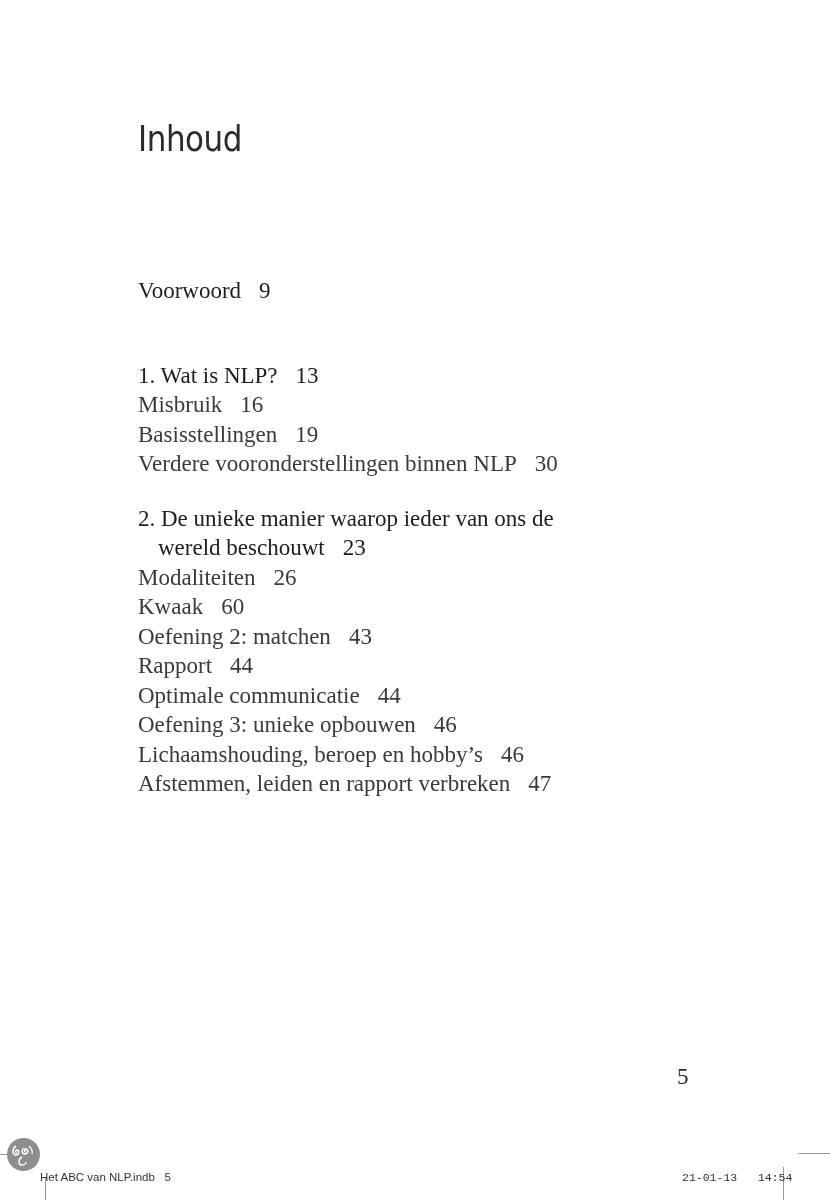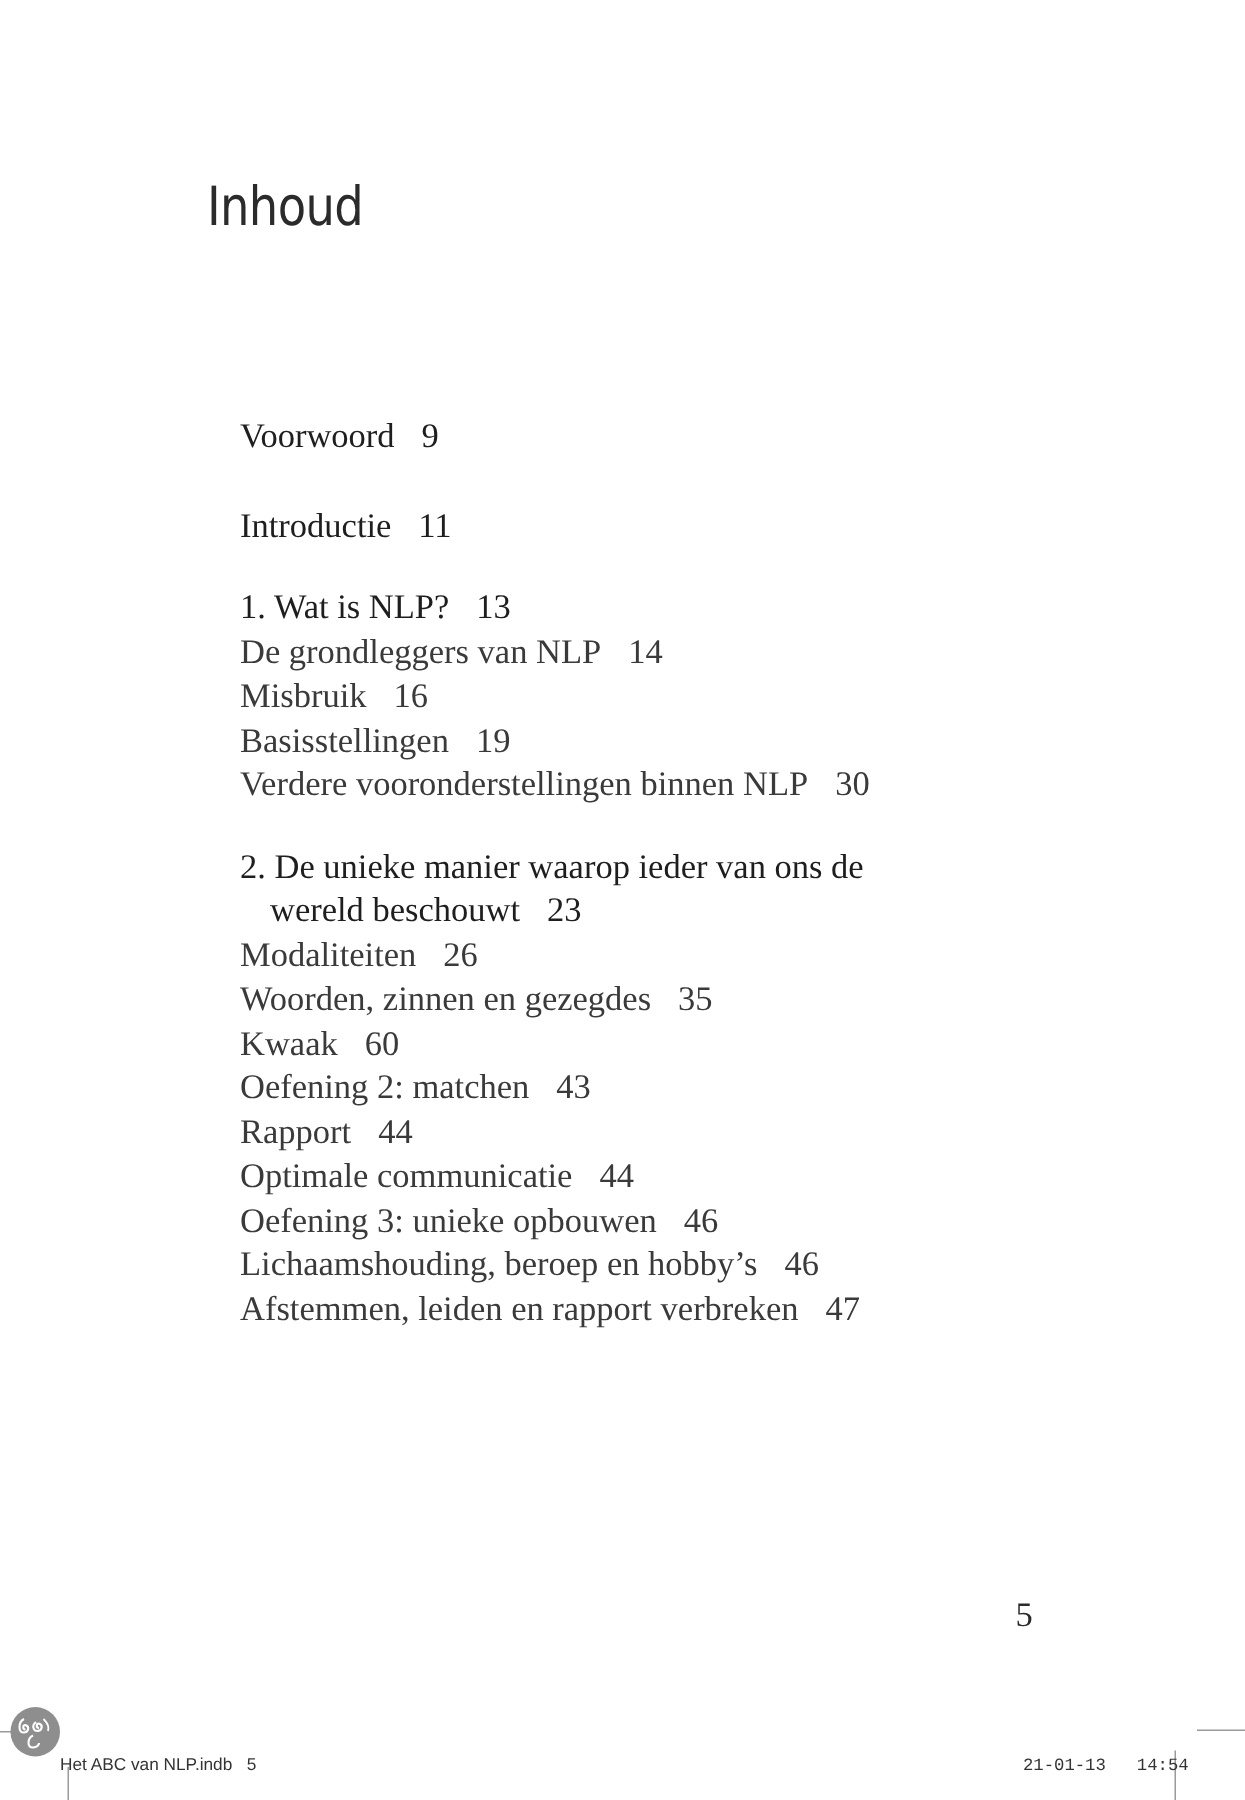--- a/index.html
+++ b/index.html
@@ -11,21 +11,21 @@
       position:absolute; left:138px; top:118px;
       font-family:"DejaVu Sans", sans-serif; font-size:36px; font-weight:400;
       color:#2b2b2b; letter-spacing:-0.5px;
       transform:scaleX(0.86); transform-origin:left top;
     }
     .toc {
       position:absolute; left:138px; top:276px;
       font-family:"Liberation Serif", "DejaVu Serif", serif; font-size:23px;
       color:#3a3a3a;
     }
-    .entry { line-height:29.5px; white-space:nowrap;margin-left:22px; }
+    .entry { line-height:29.5px; white-space:nowrap; }
     .entry .pg { margin-left:18px; }
     .chapter { color:#1e1e1e; }
     .cont { padding-left:20px; }
     .gap-l { height:30px; }
     .gap-m { height:25px; }
     .folio {
       position:absolute; left:677px; top:1064px;
       font-family:"Liberation Serif", serif; font-size:23px; color:#2a2a2a;
     }
     .slug {
@@ -43,42 +43,37 @@
 </head>
 <body>
 
 <div class="title">Inhoud</div>
 
 <div class="toc">
   <div class="entry chapter">
     <span>Voorwoord</span><span class="pg">9</span>
   </div>
   <div class="gap-l"></div>
-  <div class="entry chapter">
-    <span>Introductie</span><span class="pg">11</span>
-  </div>
   <div class="gap-m"></div>
 
   <div class="entry chapter">
     <span>1. Wat is NLP?</span><span class="pg">13</span>
   </div>
-  <div class="entry"><span>De grondleggers van NLP</span><span class="pg">14</span></div>
   <div class="entry"><span>Misbruik</span><span class="pg">16</span></div>
   <div class="entry"><span>Basisstellingen</span><span class="pg">19</span></div>
   <div class="entry"><span>Verdere vooronderstellingen binnen NLP</span><span class="pg">30</span></div>
   <div class="gap-m"></div>
 
   <div class="entry chapter">
     <span>2. De unieke manier waarop ieder van ons de</span>
   </div>
   <div class="entry chapter cont">
     <span>wereld beschouwt</span><span class="pg">23</span>
   </div>
   <div class="entry"><span>Modaliteiten</span><span class="pg">26</span></div>
-  <div class="entry"><span>Woorden, zinnen en gezegdes</span><span class="pg">35</span></div>
   <div class="entry"><span>Kwaak</span><span class="pg">60</span></div>
   <div class="entry"><span>Oefening 2: matchen</span><span class="pg">43</span></div>
   <div class="entry"><span>Rapport</span><span class="pg">44</span></div>
   <div class="entry"><span>Optimale communicatie</span><span class="pg">44</span></div>
   <div class="entry"><span>Oefening 3: unieke opbouwen</span><span class="pg">46</span></div>
   <div class="entry"><span>Lichaamshouding, beroep en hobby’s</span><span class="pg">46</span></div>
   <div class="entry"><span>Afstemmen, leiden en rapport verbreken</span><span class="pg">47</span></div>
 </div>
 
 <div class="folio">5</div>

